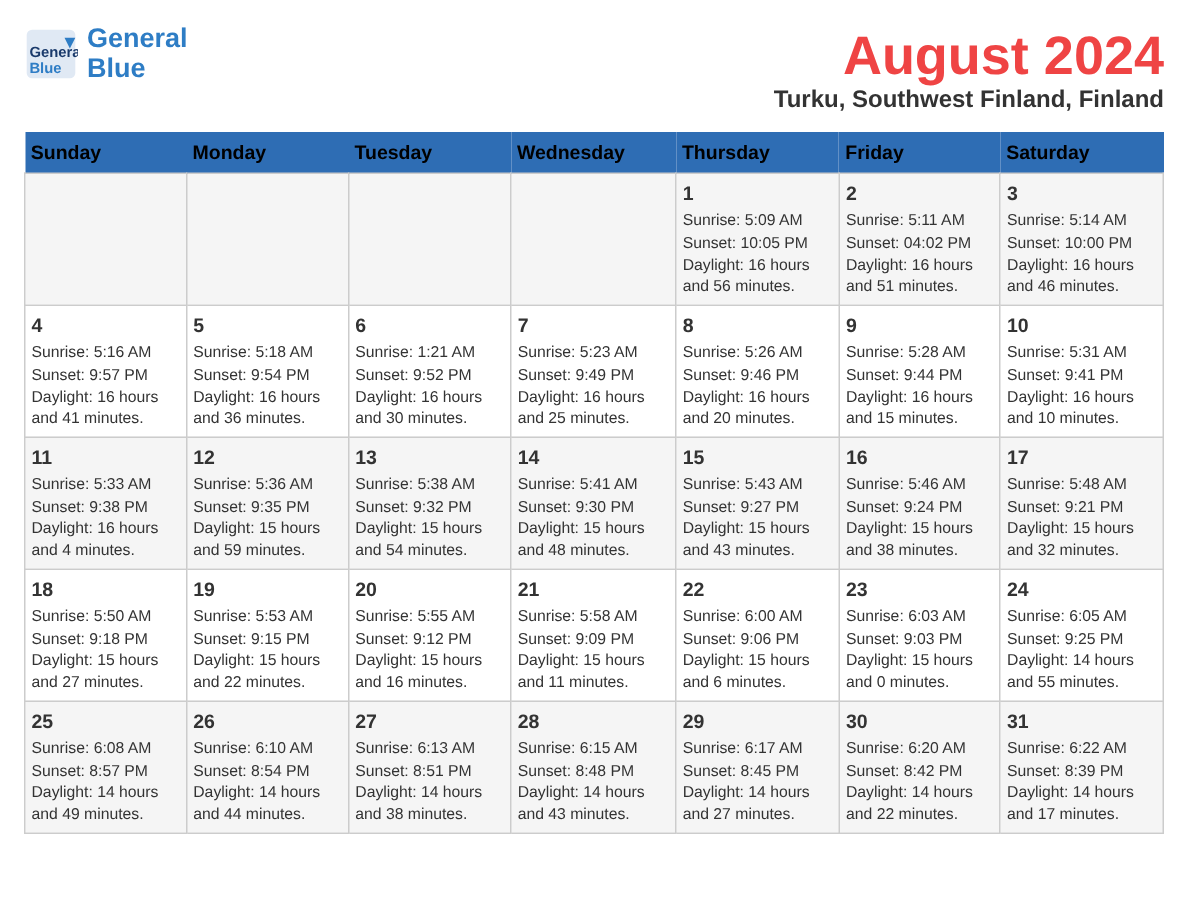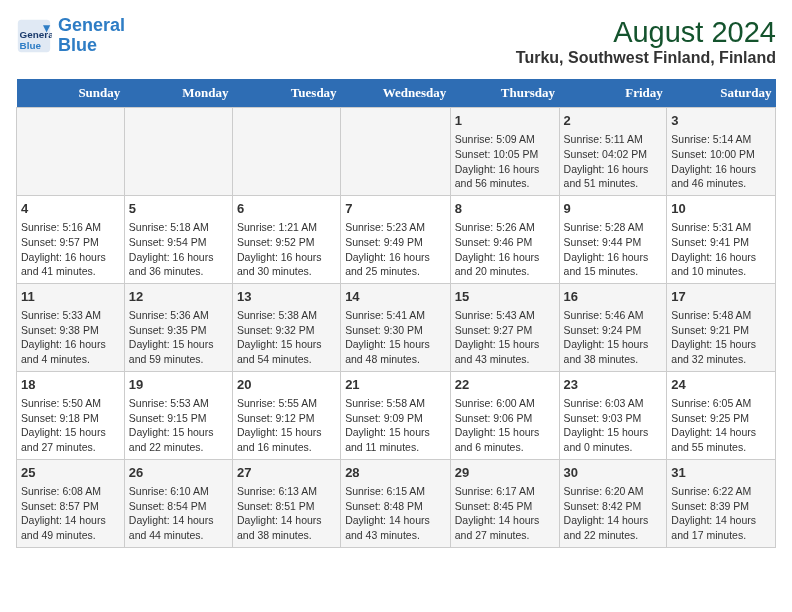--- a/index.html
+++ b/index.html
@@ -31,42 +31,41 @@
       color: #2e7dc5;
     }
     .logo-icon {
       width: 36px;
       height: 36px;
     }
     .title-area {
       text-align: right;
     }
     .main-title {
-      font-size: 29px;
-      font-weight: normal;
-      color: #14532d;
+      font-size: 36px;
+      font-weight: bold;
+      color: #ef4444;
     }
     .subtitle {
       font-size: 16px;
       color: #333;
       font-weight: bold;
     }
     table {
       width: 100%;
       border-collapse: collapse;
       font-size: 11px;
     }
     thead tr th {
       background-color: #2e6db4;
-      color: #ffffff;
+      color: #000000;
       padding: 6px 4px;
-      text-align: right;
+      text-align: left;
       font-size: 13px;
       font-weight: bold;
-      font-family: Liberation Serif, serif;
     }
     tbody tr td {
       border: 1px solid #ccc;
       vertical-align: top;
       padding: 4px;
       width: 113px;
       min-height: 80px;
       color: #333;
       line-height: 1.4;
     }

